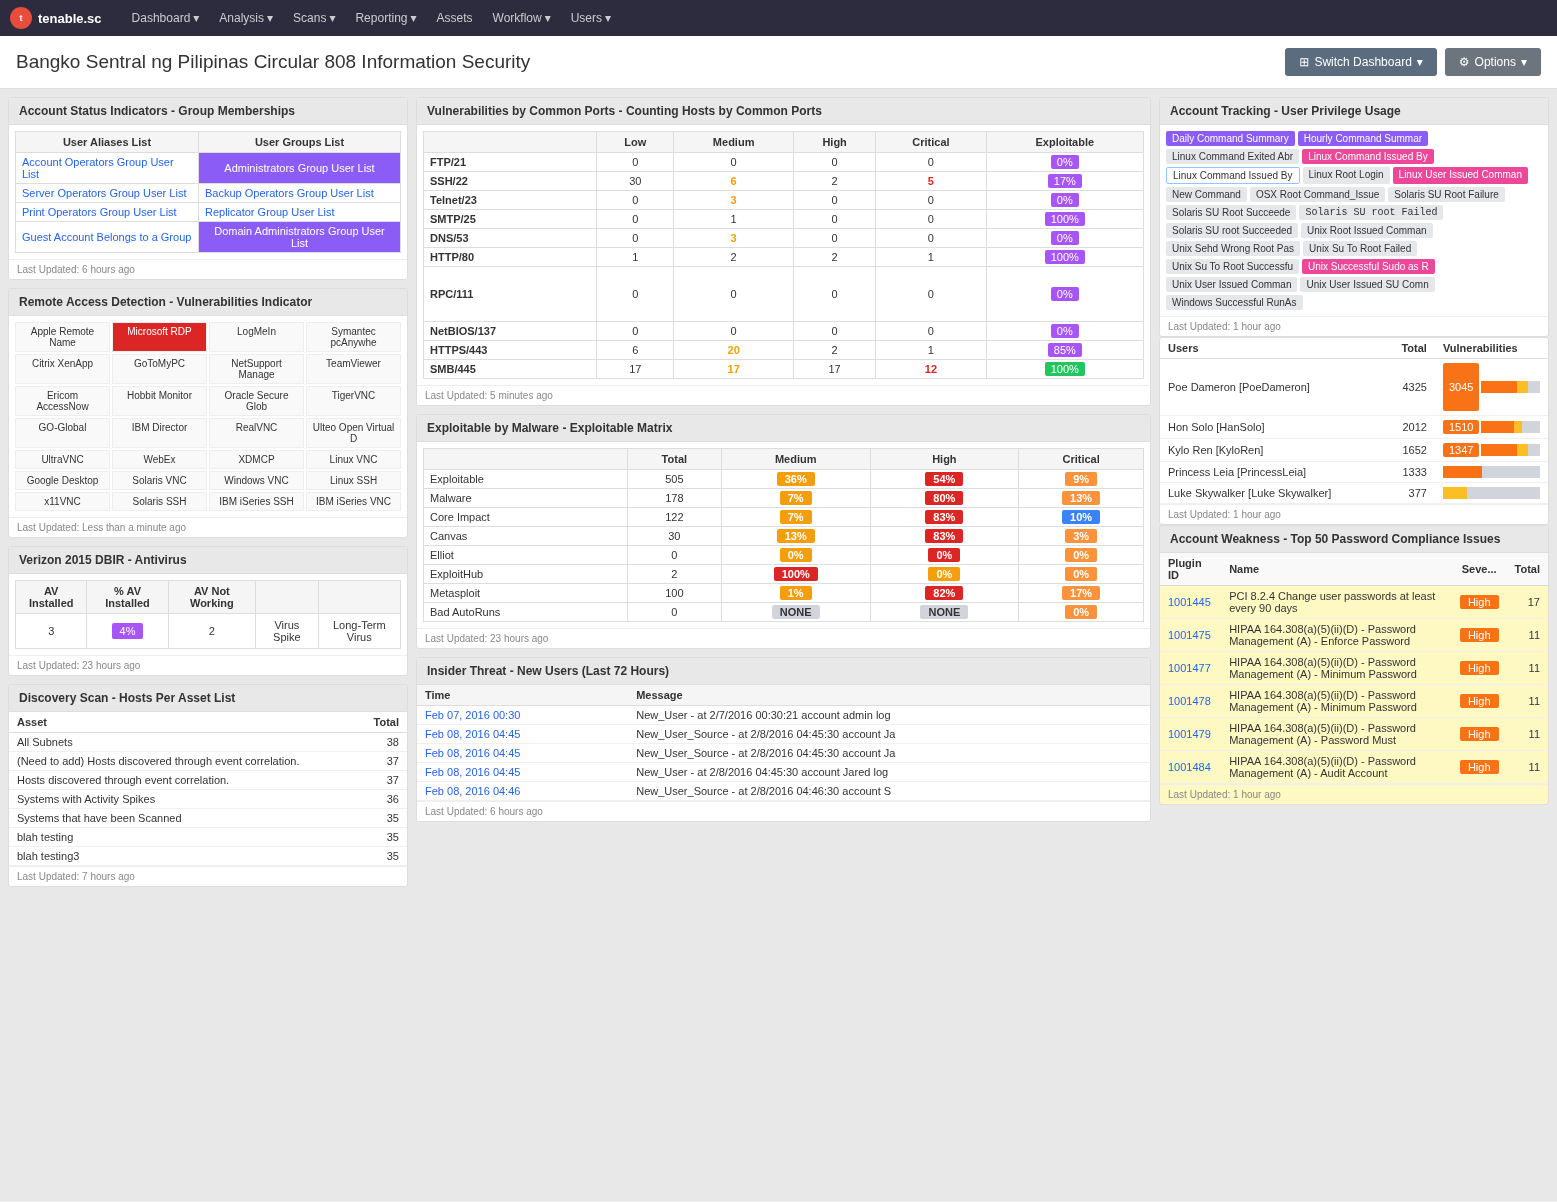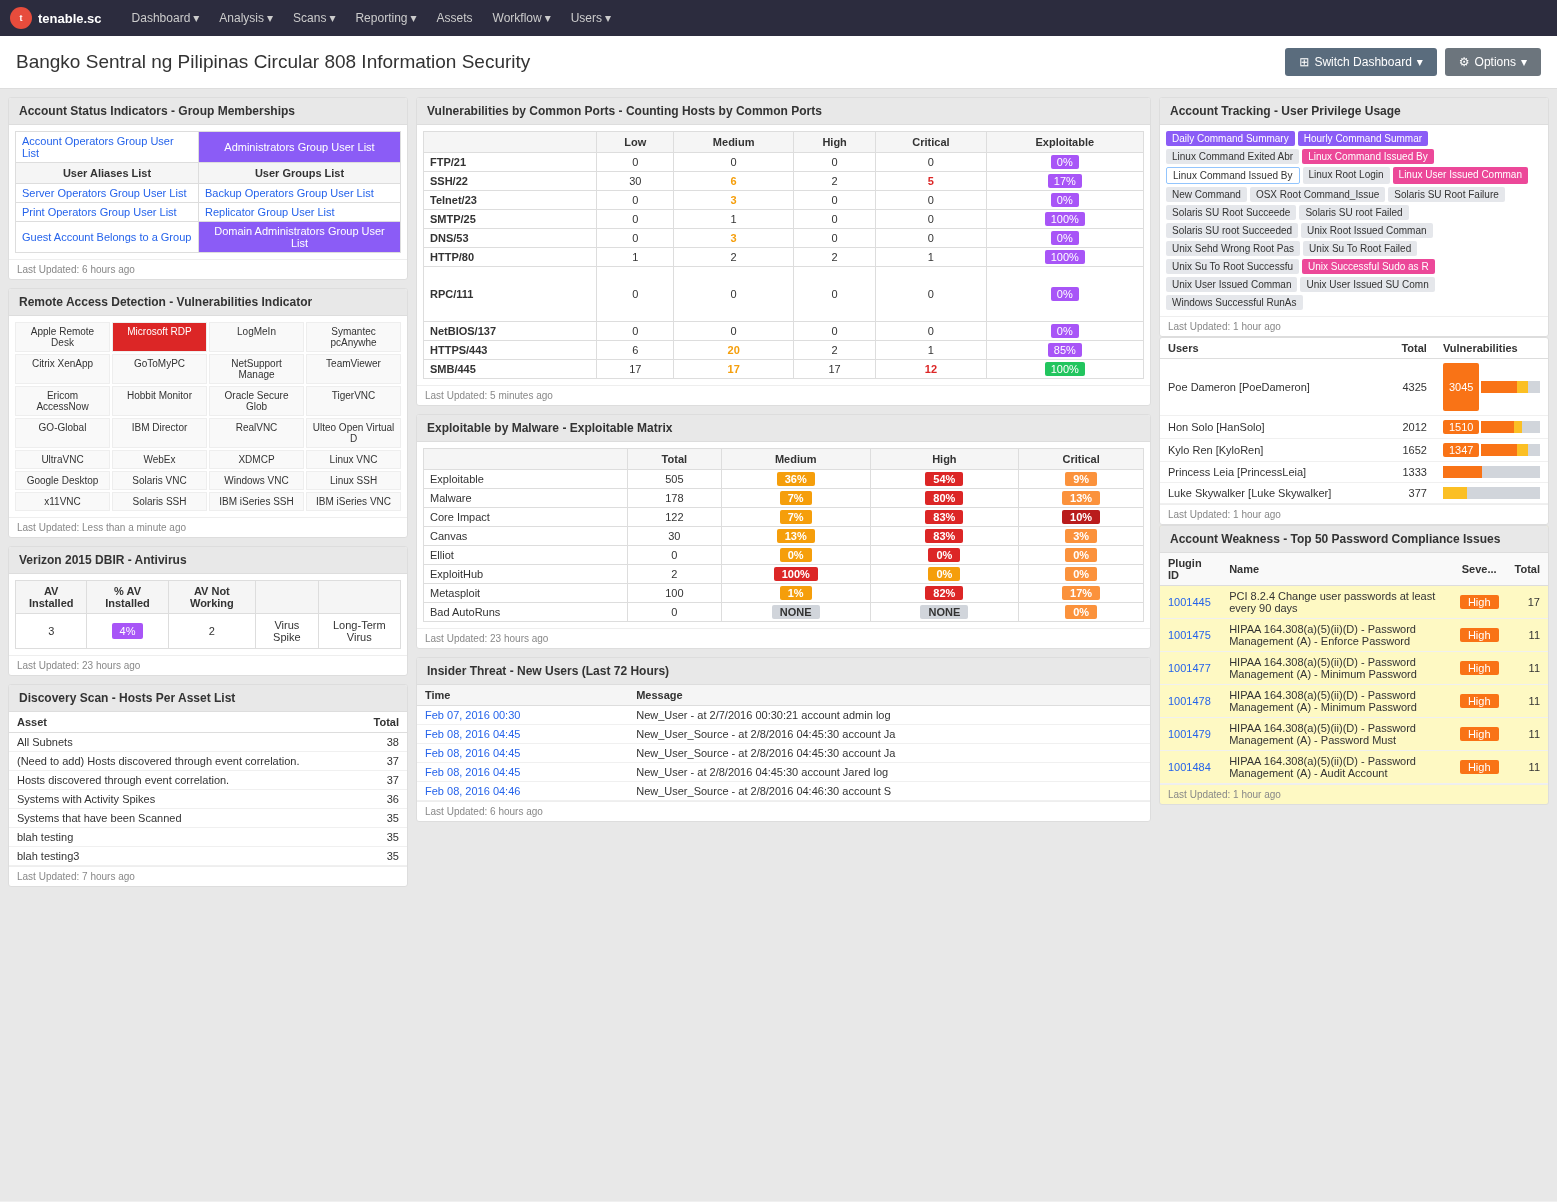--- a/index.html
+++ b/index.html
@@ -61,26 +61,26 @@
 <div style="display:flex;gap:8px;padding:8px;background:#e8e8e8;min-height:calc(100vh - 90px);">
 
   <div style="width:400px;flex-shrink:0;display:flex;flex-direction:column;gap:8px;">
 
     <div style="background:#fff;border:1px solid #ddd;border-radius:3px;overflow:hidden;">
       <div style="background:#e8e8e8;padding:6px 10px;font-weight:bold;font-size:12px;color:#333;border-bottom:1px solid #ddd;">Account Status Indicators - Group Memberships</div>
       <div style="padding:6px;">
         <table style="width:100%;border-collapse:collapse;">
           <tbody>
               <tr>
+            <th style="background:#f5f5f5;text-align:center;padding:4px 6px;font-size:11px;border:1px solid #ddd;">User Aliases List</th>
+            <th style="background:#f5f5f5;text-align:center;padding:4px 6px;font-size:11px;border:1px solid #ddd;">User Groups List</th>
+          </tr>
+          <tr>
             <td style="padding:3px 6px;font-size:11px;border:1px solid #ddd;cursor:pointer;color:#2563eb;">Account Operators Group User List</td>
             <td style="padding:3px 6px;font-size:11px;border:1px solid #ddd;cursor:pointer;background:#8b5cf6;color:#fff;text-align:center;">Administrators Group User List</td>
-          </tr>
-          <tr>
-            <th style="background:#f5f5f5;text-align:center;padding:4px 6px;font-size:11px;border:1px solid #ddd;">User Aliases List</th>
-            <th style="background:#f5f5f5;text-align:center;padding:4px 6px;font-size:11px;border:1px solid #ddd;">User Groups List</th>
           </tr>
           <tr>
             <td style="padding:3px 6px;font-size:11px;border:1px solid #ddd;cursor:pointer;color:#2563eb;">Server Operators Group User List</td>
             <td style="padding:3px 6px;font-size:11px;border:1px solid #ddd;cursor:pointer;color:#2563eb;">Backup Operators Group User List</td>
           </tr>
           <tr>
             <td style="padding:3px 6px;font-size:11px;border:1px solid #ddd;cursor:pointer;color:#2563eb;">Print Operators Group User List</td>
             <td style="padding:3px 6px;font-size:11px;border:1px solid #ddd;cursor:pointer;color:#2563eb;">Replicator Group User List</td>
           </tr>
           <tr>
@@ -90,21 +90,21 @@
         </tbody>
           </table>
       </div>
       <div style="padding:4px 8px;font-size:10px;color:#888;border-top:1px solid #eee;">Last Updated: 6 hours ago</div>
     </div>
 
     <div style="background:#fff;border:1px solid #ddd;border-radius:3px;overflow:hidden;">
       <div style="background:#e8e8e8;padding:6px 10px;font-weight:bold;font-size:12px;color:#333;border-bottom:1px solid #ddd;">Remote Access Detection - Vulnerabilities Indicator</div>
       <div style="padding:6px;">
         <div style="display:grid;grid-template-columns:repeat(4,1fr);gap:2px;" id="remote-grid">
-            <div style="padding: 3px 5px; font-size: 10px; text-align: center; border: 1px solid rgb(238, 238, 238); cursor: pointer; background: rgb(249, 249, 249); color: rgb(51, 51, 51);">Apple Remote Desk</div>
+            <div style="padding: 3px 5px; font-size: 10px; text-align: center; border: 1px solid rgb(238, 238, 238); cursor: pointer; background: rgb(249, 249, 249); color: rgb(51, 51, 51);">Apple Remote Name</div>
             <div style="padding: 3px 5px; font-size: 10px; text-align: center; border: 1px solid rgb(238, 238, 238); cursor: pointer; background: rgb(220, 38, 38); color: rgb(255, 255, 255);">Microsoft RDP</div>
             <div style="padding: 3px 5px; font-size: 10px; text-align: center; border: 1px solid rgb(238, 238, 238); cursor: pointer; background: rgb(249, 249, 249); color: rgb(51, 51, 51);">LogMeIn</div>
             <div style="padding: 3px 5px; font-size: 10px; text-align: center; border: 1px solid rgb(238, 238, 238); cursor: pointer; background: rgb(249, 249, 249); color: rgb(51, 51, 51);">Symantec pcAnywhe</div>
             <div style="padding: 3px 5px; font-size: 10px; text-align: center; border: 1px solid rgb(238, 238, 238); cursor: pointer; background: rgb(249, 249, 249); color: rgb(51, 51, 51);">Citrix XenApp</div>
             <div style="padding: 3px 5px; font-size: 10px; text-align: center; border: 1px solid rgb(238, 238, 238); cursor: pointer; background: rgb(249, 249, 249); color: rgb(51, 51, 51);">GoToMyPC</div>
             <div style="padding: 3px 5px; font-size: 10px; text-align: center; border: 1px solid rgb(238, 238, 238); cursor: pointer; background: rgb(249, 249, 249); color: rgb(51, 51, 51);">NetSupport Manage</div>
             <div style="padding: 3px 5px; font-size: 10px; text-align: center; border: 1px solid rgb(238, 238, 238); cursor: pointer; background: rgb(249, 249, 249); color: rgb(51, 51, 51);">TeamViewer</div>
             <div style="padding: 3px 5px; font-size: 10px; text-align: center; border: 1px solid rgb(238, 238, 238); cursor: pointer; background: rgb(249, 249, 249); color: rgb(51, 51, 51);">Ericom AccessNow</div>
             <div style="padding: 3px 5px; font-size: 10px; text-align: center; border: 1px solid rgb(238, 238, 238); cursor: pointer; background: rgb(249, 249, 249); color: rgb(51, 51, 51);">Hobbit Monitor</div>
             <div style="padding: 3px 5px; font-size: 10px; text-align: center; border: 1px solid rgb(238, 238, 238); cursor: pointer; background: rgb(249, 249, 249); color: rgb(51, 51, 51);">Oracle Secure Glob</div>
@@ -327,21 +327,21 @@
             <td style="padding:3px 6px;border:1px solid #ddd;text-align:center;">178</td>
             <td style="padding:3px 6px;border:1px solid #ddd;text-align:center;"><span style="background:#f59e0b;color:#fff;padding:1px 8px;border-radius:2px;font-weight:bold;">7%</span></td>
             <td style="padding:3px 6px;border:1px solid #ddd;text-align:center;"><span style="background:#dc2626;color:#fff;padding:1px 8px;border-radius:2px;font-weight:bold;">80%</span></td>
             <td style="padding:3px 6px;border:1px solid #ddd;text-align:center;"><span style="background:#fb923c;color:#fff;padding:1px 8px;border-radius:2px;font-weight:bold;">13%</span></td>
           </tr>
           <tr>
             <td style="padding:3px 6px;border:1px solid #ddd;">Core Impact</td>
             <td style="padding:3px 6px;border:1px solid #ddd;text-align:center;">122</td>
             <td style="padding:3px 6px;border:1px solid #ddd;text-align:center;"><span style="background:#f59e0b;color:#fff;padding:1px 8px;border-radius:2px;font-weight:bold;">7%</span></td>
             <td style="padding:3px 6px;border:1px solid #ddd;text-align:center;"><span style="background:#dc2626;color:#fff;padding:1px 8px;border-radius:2px;font-weight:bold;">83%</span></td>
-            <td style="padding:3px 6px;border:1px solid #ddd;text-align:center;"><span style="background:#b91c1c;color:#fff;padding:1px 8px;border-radius:2px;font-weight:bold;">10%</span></td>
+            <td style="padding:3px 6px;border:1px solid #ddd;text-align:center;"><span style="background:#3b82f6;color:#fff;padding:1px 8px;border-radius:2px;font-weight:bold;">10%</span></td>
           </tr>
           <tr>
             <td style="padding:3px 6px;border:1px solid #ddd;">Canvas</td>
             <td style="padding:3px 6px;border:1px solid #ddd;text-align:center;">30</td>
             <td style="padding:3px 6px;border:1px solid #ddd;text-align:center;"><span style="background:#f59e0b;color:#fff;padding:1px 8px;border-radius:2px;font-weight:bold;">13%</span></td>
             <td style="padding:3px 6px;border:1px solid #ddd;text-align:center;"><span style="background:#dc2626;color:#fff;padding:1px 8px;border-radius:2px;font-weight:bold;">83%</span></td>
             <td style="padding:3px 6px;border:1px solid #ddd;text-align:center;"><span style="background:#fb923c;color:#fff;padding:1px 8px;border-radius:2px;font-weight:bold;">3%</span></td>
           </tr>
           <tr>
             <td style="padding:3px 6px;border:1px solid #ddd;">Elliot</td>
@@ -423,21 +423,21 @@
           <span style="padding: 2px 6px; font-size: 10px; border-radius: 2px; cursor: pointer; background: rgb(139, 92, 246); color: rgb(255, 255, 255);">Hourly Command Summar</span>
           <span style="padding: 2px 6px; font-size: 10px; border-radius: 2px; cursor: pointer; background: rgb(229, 231, 235); color: rgb(51, 51, 51);">Linux Command Exited Abr</span>
           <span style="padding: 2px 6px; font-size: 10px; border-radius: 2px; cursor: pointer; background: rgb(236, 72, 153); color: rgb(255, 255, 255);">Linux Command Issued By</span>
           <span style="padding: 2px 6px; font-size: 10px; border-radius: 2px; cursor: pointer; background: rgb(255, 255, 255); border: 1px solid rgb(147, 197, 253); color: rgb(51, 51, 51);">Linux Command Issued By</span>
           <span style="padding: 2px 6px; font-size: 10px; border-radius: 2px; cursor: pointer; background: rgb(229, 231, 235); color: rgb(51, 51, 51);">Linux Root Login</span>
           <span style="padding: 2px 6px; font-size: 10px; border-radius: 2px; cursor: pointer; background: rgb(236, 72, 153); color: rgb(255, 255, 255);">Linux User Issued Comman</span>
           <span style="padding: 2px 6px; font-size: 10px; border-radius: 2px; cursor: pointer; background: rgb(229, 231, 235); color: rgb(51, 51, 51);">New Command</span>
           <span style="padding: 2px 6px; font-size: 10px; border-radius: 2px; cursor: pointer; background: rgb(229, 231, 235); color: rgb(51, 51, 51);">OSX Root Command_Issue</span>
           <span style="padding: 2px 6px; font-size: 10px; border-radius: 2px; cursor: pointer; background: rgb(229, 231, 235); color: rgb(51, 51, 51);">Solaris SU Root Failure</span>
           <span style="padding: 2px 6px; font-size: 10px; border-radius: 2px; cursor: pointer; background: rgb(229, 231, 235); color: rgb(51, 51, 51);">Solaris SU Root Succeede</span>
-          <span style="padding: 2px 6px; font-size: 10px; border-radius: 2px; cursor: pointer; background: rgb(229, 231, 235); color: rgb(51, 51, 51);">Solaris SU root Failed</span>
+          <span style="padding: 2px 6px; font-size: 10px; border-radius: 2px; cursor: pointer; background: rgb(229, 231, 235); color: rgb(51, 51, 51); font-family: Liberation Mono, monospace;">Solaris SU root Failed</span>
           <span style="padding: 2px 6px; font-size: 10px; border-radius: 2px; cursor: pointer; background: rgb(229, 231, 235); color: rgb(51, 51, 51);">Solaris SU root Succeeded</span>
           <span style="padding: 2px 6px; font-size: 10px; border-radius: 2px; cursor: pointer; background: rgb(229, 231, 235); color: rgb(51, 51, 51);">Unix Root Issued Comman</span>
           <span style="padding: 2px 6px; font-size: 10px; border-radius: 2px; cursor: pointer; background: rgb(229, 231, 235); color: rgb(51, 51, 51);">Unix Sehd Wrong Root Pas</span>
           <span style="padding: 2px 6px; font-size: 10px; border-radius: 2px; cursor: pointer; background: rgb(229, 231, 235); color: rgb(51, 51, 51);">Unix Su To Root Failed</span>
           <span style="padding: 2px 6px; font-size: 10px; border-radius: 2px; cursor: pointer; background: rgb(229, 231, 235); color: rgb(51, 51, 51);">Unix Su To Root Successfu</span>
           <span style="padding: 2px 6px; font-size: 10px; border-radius: 2px; cursor: pointer; background: rgb(236, 72, 153); color: rgb(255, 255, 255);">Unix Successful Sudo as R</span>
           <span style="padding: 2px 6px; font-size: 10px; border-radius: 2px; cursor: pointer; background: rgb(229, 231, 235); color: rgb(51, 51, 51);">Unix User Issued Comman</span>
           <span style="padding: 2px 6px; font-size: 10px; border-radius: 2px; cursor: pointer; background: rgb(229, 231, 235); color: rgb(51, 51, 51);">Unix User Issued SU Comn</span>
           <span style="padding: 2px 6px; font-size: 10px; border-radius: 2px; cursor: pointer; background: rgb(229, 231, 235); color: rgb(51, 51, 51);">Windows Successful RunAs</span>
         </div>

